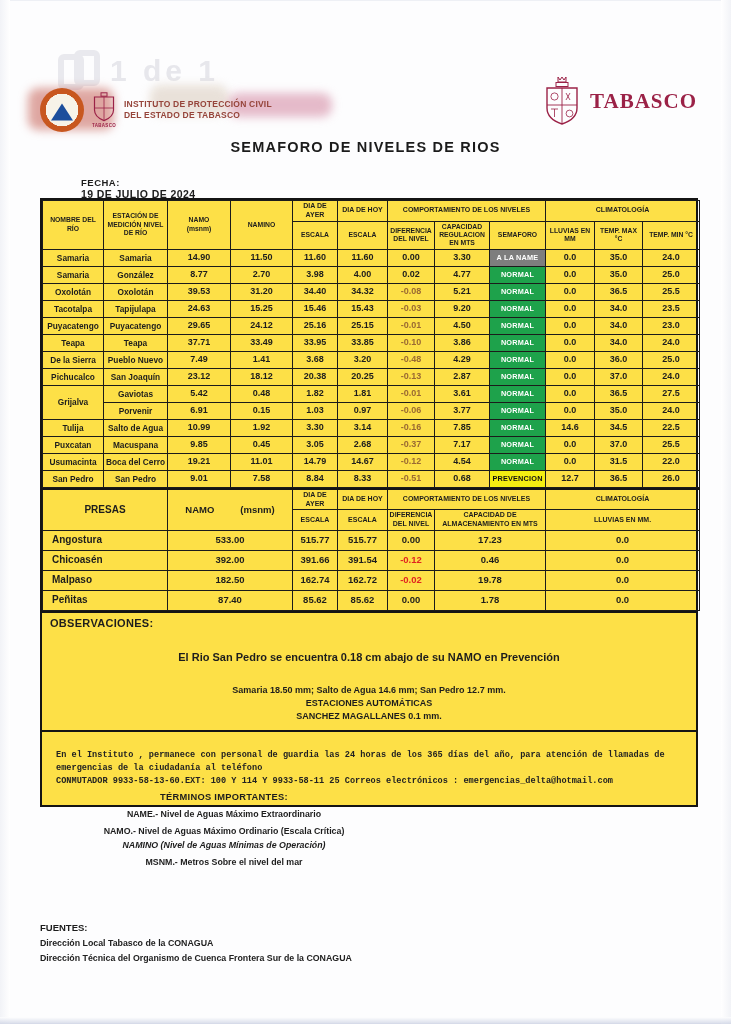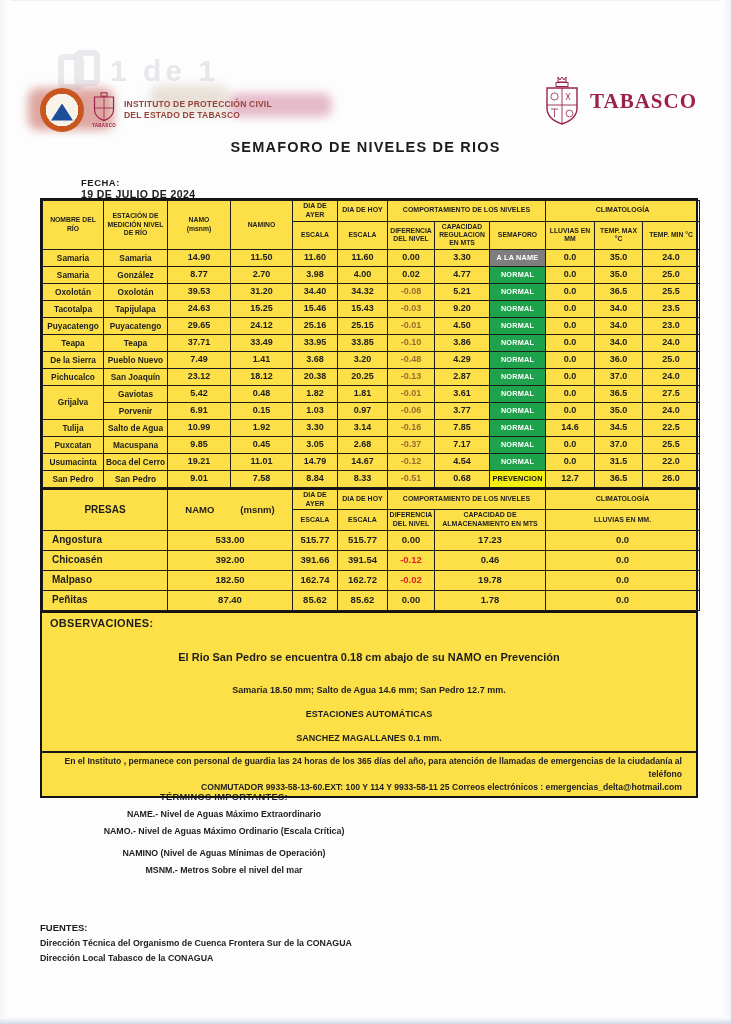--- a/index.html
+++ b/index.html
@@ -78,30 +78,30 @@
   .presas-table thead th { font-size:7px; }
   .presas-table tbody td { height:20px; font-size:9.5px; }
   .presas-table td.c-pname { text-align:left; padding-left:9px; font-size:10px; white-space:nowrap; }
   .presas-table { border-top:2px solid #141414; }
   .namo-flex { display:flex; justify-content:center; gap:26px; font-size:9.5px; align-items:baseline; }
 
   .obs-box { border-top:2px solid #141414; min-height:119px; padding:4px 8px 8px; }
   .obs-label { font-size:11px; font-weight:bold; letter-spacing:.3px; }
   .obs-lines { text-align:center; margin-top:22px; }
   .obs-main { font-size:11px; font-weight:bold; }
-  .obs-sub { font-size:9px; font-weight:bold; margin-top:14px; }
+  .obs-sub { font-size:9px; font-weight:bold; margin-top:3px; }
   .obs-sub.first { margin-top:22px; }
 
-  .contact-box { border-top:2px solid #141414; padding:2px 14px; text-align:right; }
+  .contact-box { border-top:2px solid #141414; padding:17px 14px; text-align:left;font-family:Liberation Mono, monospace; }
   .contact-line { font-size:8.6px; font-weight:600; line-height:1.5; color:#222; }
 
   .terminos { position:absolute; left:40px; top:792px; width:368px; text-align:center; }
   .terminos-title { font-size:9.3px; font-weight:bold; letter-spacing:.3px; }
   .terminos-line { font-size:8.8px; font-weight:bold; margin-top:7px; }
-  .terminos-line.gap { margin-top:12px; }
+  .terminos-line.gap { margin-top:4px;font-style:italic; }
 
   .fuentes { position:absolute; left:40px; top:922px; }
   .fuentes-title { font-size:9.5px; font-weight:bold; }
   .fuentes-line { font-size:8.8px; font-weight:600; margin-top:5px; color:#222; }
 </style>
 </head>
 <body>
 
 <div class="page">
   <div class="scan-edge-side"></div>
@@ -494,18 +494,18 @@
   <div class="terminos">
     <div class="terminos-title">TÉRMINOS IMPORTANTES:</div>
     <div class="terminos-line">NAME.- Nivel de Aguas Máximo Extraordinario</div>
     <div class="terminos-line">NAMO.- Nivel de Aguas Máximo Ordinario (Escala Crítica)</div>
     <div class="terminos-line gap">NAMINO (Nivel de Aguas Mínimas de Operación)</div>
     <div class="terminos-line">MSNM.- Metros Sobre el nivel del mar</div>
   </div>
 
   <div class="fuentes">
     <div class="fuentes-title">FUENTES:</div>
+    <div class="fuentes-line">Dirección Local Tabasco de la CONAGUA</div>
     <div class="fuentes-line">Dirección Técnica del Organismo de Cuenca Frontera Sur de la CONAGUA</div>
-    <div class="fuentes-line">Dirección Local Tabasco de la CONAGUA</div>
   </div>
 
   <div class="scan-edge-bottom"></div>
 </div>
 
 </body></html>

